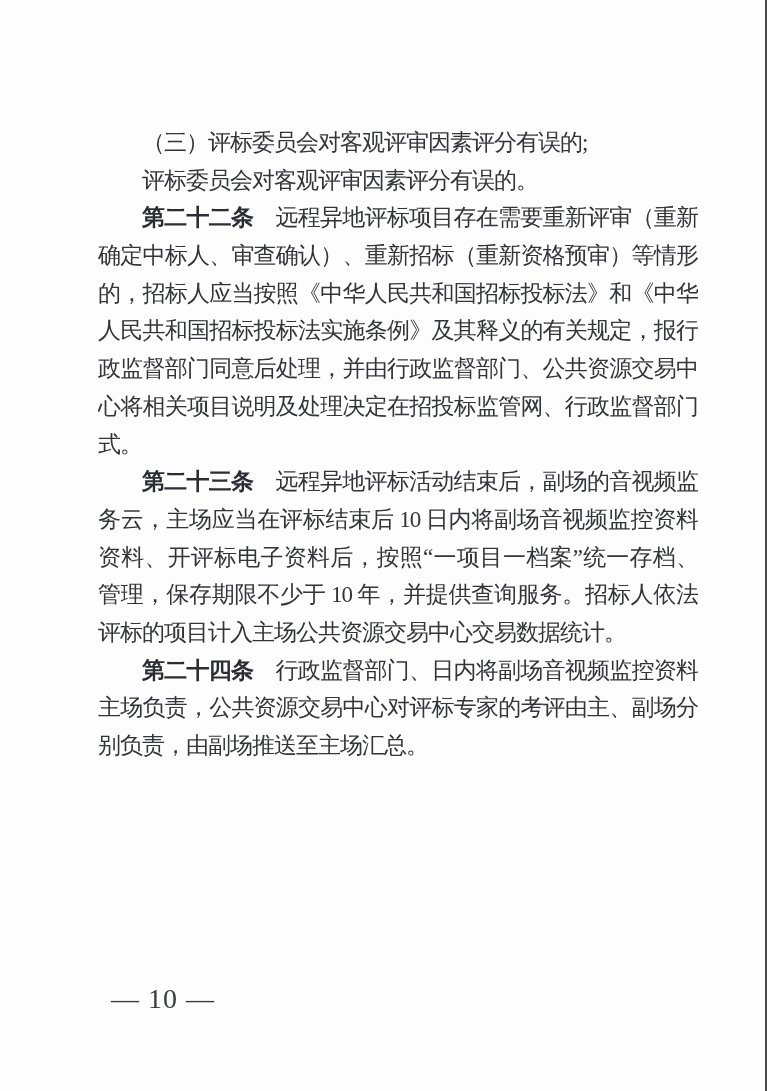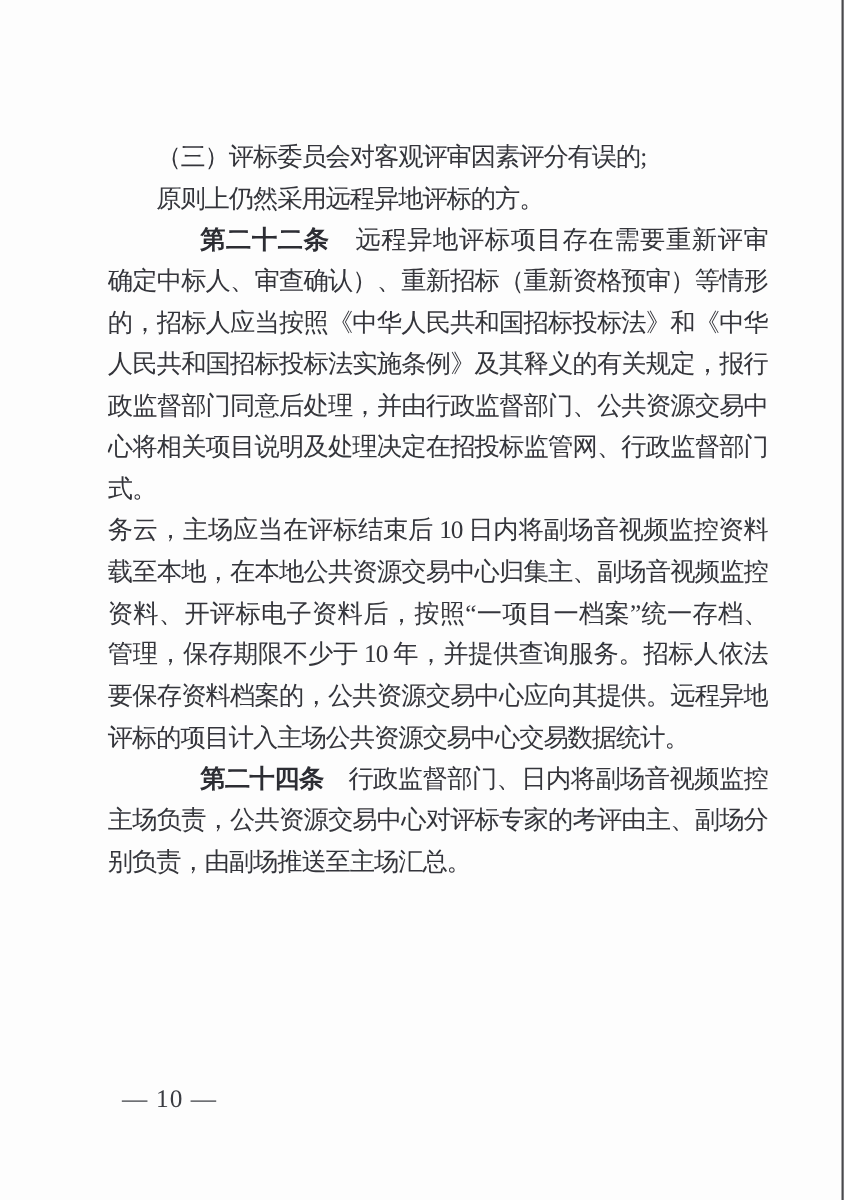--- a/index.html
+++ b/index.html
@@ -49,53 +49,51 @@
     text-align-last: justify;
     text-justify: inter-character;
     overflow: hidden;
   }
   .line.indent {
     text-indent: 44px;
   }
   .run.bold {
     font-weight: bold;
     color: var(--heading-color, #2c2d33);
-    margin-left: 40px;
   }
   .page-number {
     position: absolute;
     left: 111px;
     top: 984px;
     height: 30px;
     line-height: 30px;
-    font-size: 23px;
+    font-size: 28px;
     letter-spacing: 1px;
     color: var(--pageno-color, #3a3c42);
     white-space: nowrap;
   }
 </style>
 </head>
 <body>
 
 <div class="page">
   <div class="body-block">
       <div class="line indent"><span class="run">（三）评标委员会对客观评审因素评分有误的;</span></div>
-      <div class="line indent"><span class="run">原则上仍然采用远程异地评标的方。</span></div>
+      <div class="line indent"><span class="run">评标委员会对客观评审因素评分有误的。</span></div>
       <div class="line indent fill"><span class="run bold">第二十二条</span><span class="run">　远程异地评标项目存在需要重新评审（重新</span></div>
       <div class="line fill"><span class="run">确定中标人、审查确认）、重新招标（重新资格预审）等情形</span></div>
       <div class="line fill"><span class="run">的，招标人应当按照《中华人民共和国招标投标法》和《中华</span></div>
       <div class="line fill"><span class="run">人民共和国招标投标法实施条例》及其释义的有关规定，报行</span></div>
       <div class="line fill"><span class="run">政监督部门同意后处理，并由行政监督部门、公共资源交易中</span></div>
       <div class="line fill"><span class="run">心将相关项目说明及处理决定在招投标监管网、行政监督部门</span></div>
       <div class="line"><span class="run">式。</span></div>
+      <div class="line indent fill"><span class="run bold">第二十三条</span><span class="run">　远程异地评标活动结束后，副场的音视频监</span></div>
       <div class="line fill"><span class="run">务云，主场应当在评标结束后 10 日内将副场音视频监控资料下</span></div>
-      <div class="line fill"><span class="run">载至本地，在本地公共资源交易中心归集主、副场音视频监控</span></div>
       <div class="line fill"><span class="run">资料、开评标电子资料后，按照“一项目一档案”统一存档、</span></div>
       <div class="line fill"><span class="run">管理，保存期限不少于 10 年，并提供查询服务。招标人依法需</span></div>
-      <div class="line fill"><span class="run">要保存资料档案的，公共资源交易中心应向其提供。远程异地</span></div>
       <div class="line"><span class="run">评标的项目计入主场公共资源交易中心交易数据统计。</span></div>
       <div class="line indent fill"><span class="run bold">第二十四条</span><span class="run">　行政监督部门、日内将副场音视频监控资料下</span></div>
       <div class="line fill"><span class="run">主场负责，公共资源交易中心对评标专家的考评由主、副场分</span></div>
       <div class="line"><span class="run">别负责，由副场推送至主场汇总。</span></div>
     </div>
   <div class="page-number">— 10 —</div>
   <div class="edge-line"></div>
 </div>
 
 </body></html>

